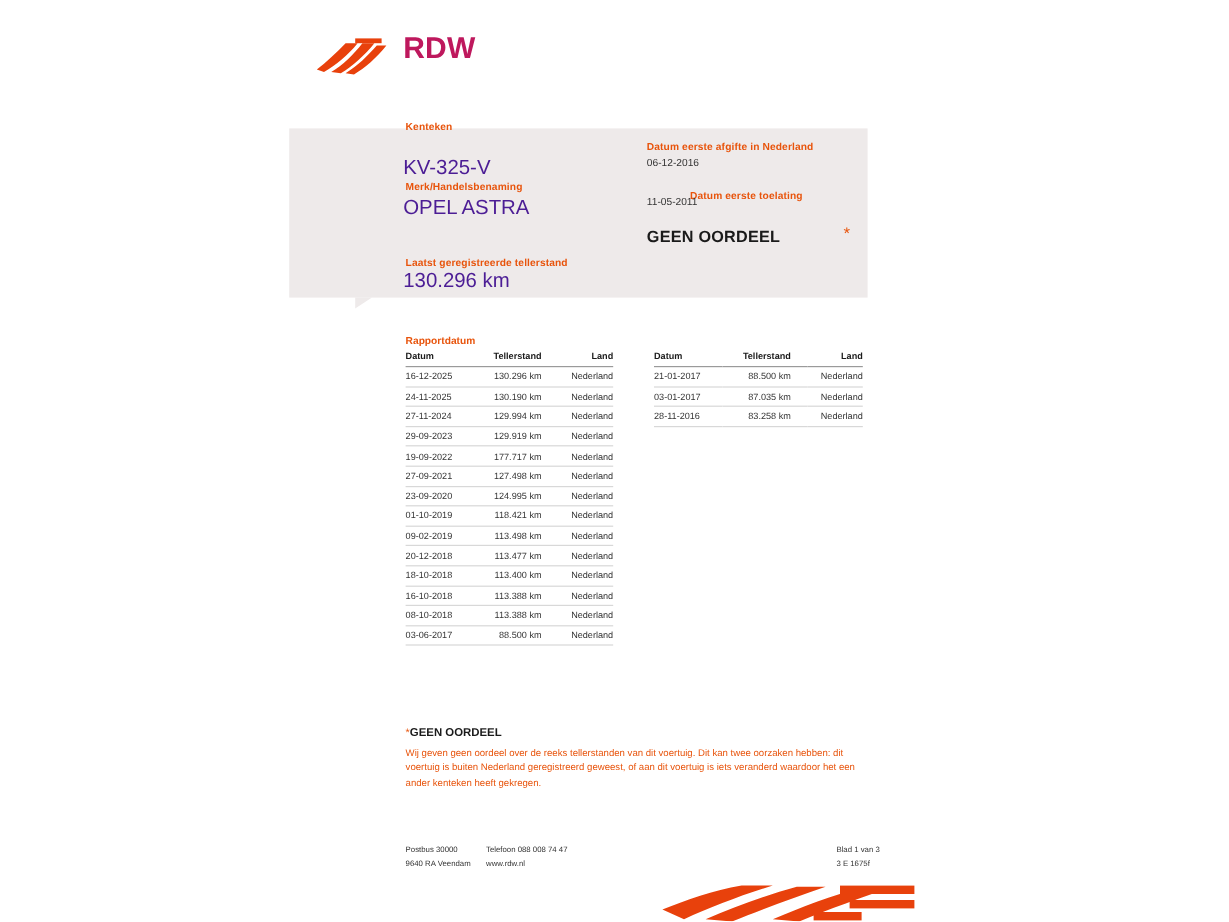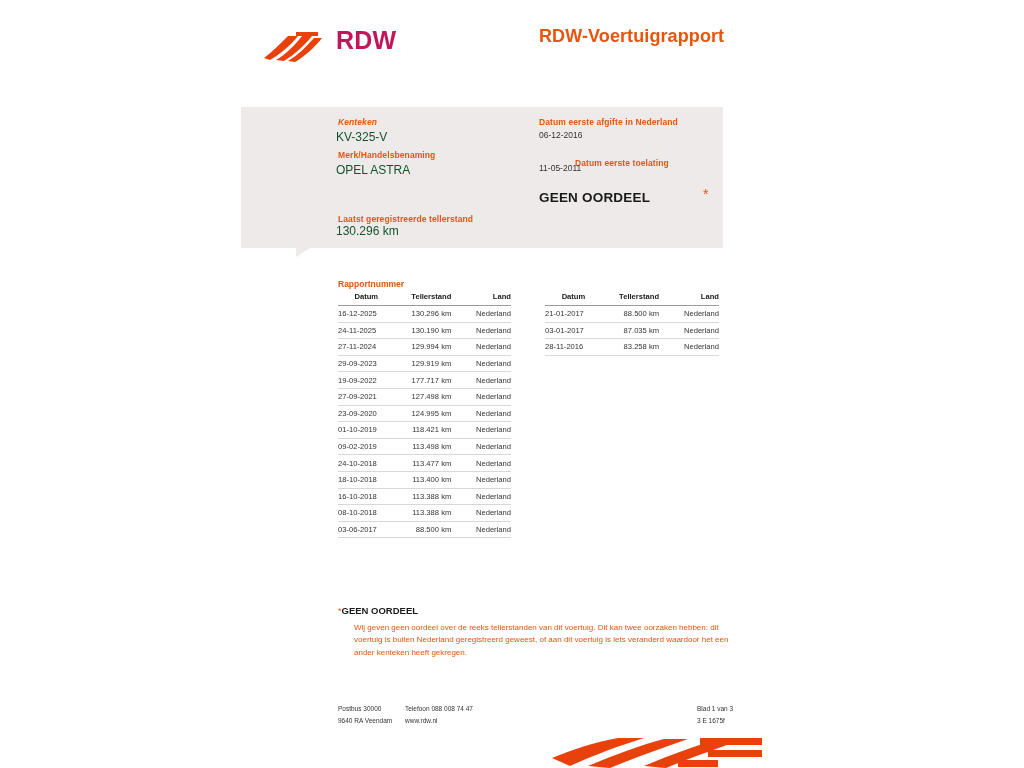--- a/index.html
+++ b/index.html
@@ -93,22 +93,22 @@
   }
   .field-label {
     position: absolute;
     font-size: 8.5px;
     font-weight: bold;
     color: #e8540c;
     letter-spacing: 0.1px;
   }
   .field-value {
     position: absolute;
-    font-size: 12px;
-    color: #14532d;
+    font-size: 17px;
+    color: #4c1d95;
   }
   .field-value.small {
     font-size: 8.5px;
     color: #333;
   }
   .verdict {
     position: absolute;
     left: 539px;
     top: 190px;
     font-size: 13.5px;
@@ -138,21 +138,21 @@
     border-collapse: collapse;
     font-size: 7.6px;
     color: #333;
   }
   .odo-table.left { left: 338px; top: 292px; width: 173px; }
   .odo-table.right { left: 545px; top: 292px; width: 174px; }
   .odo-table th {
     font-size: 7.6px;
     font-weight: bold;
     color: #1a1a1a;
-    text-align: center;
+    text-align: left;
     padding: 0 0 4px 0;
     border-bottom: 1px solid #9a9a9a;
     white-space: nowrap;
   }
   .odo-table th.c-date { width: 62px; }
   .odo-table th.c-odo  { width: 62px; text-align: right; padding-right: 14px; }
   .odo-table th.c-land { width: 49px; text-align: right; }
   .odo-table td {
     padding: 3.3px 0 3.3px 0;
     border-bottom: 1px solid #d8d8d8;
@@ -173,21 +173,20 @@
   .note-head {
     font-size: 9px;
     color: #e8540c;
   }
   .note-head b { color: #1a1a1a; font-size: 9.5px; }
   .note-body {
     margin-top: 6px;
     font-size: 8px;
     line-height: 1.55;
     color: #e8540c;
-    margin-left: 16px;
   }
 
   
   .footer {
     position: absolute;
     left: 338px;
     top: 703px;
     width: 392px;
     font-size: 6.5px;
     color: #333;
@@ -226,45 +225,44 @@
       <svg width="68" height="34" viewBox="0 0 68 34" xmlns="http://www.w3.org/2000/svg">
         <path d="M2 28 C 10 22, 18 14, 26 6 L 36 6 C 28 16, 18 24, 8 30 Z" fill="#e8410c"></path>
         <path d="M14 30 C 24 24, 32 16, 40 6 L 50 6 C 42 16, 32 25, 22 31 Z" fill="#e8410c"></path>
         <path d="M26 31 C 36 25, 44 17, 52 8 L 60 8 C 52 18, 42 27, 33 32 Z" fill="#e8410c"></path>
         <rect x="34" y="2" width="22" height="4" fill="#e8410c"></rect>
       </svg>
     </div>
     <div class="logo-text">RDW</div>
   </div>
 
-  <div class="report-title">RDW-Voertuigrapport</div>
 
 
   <div class="panel"></div>
   <div class="panel-notch"></div>
 
-  <div class="field-label" style="left:338px; top:117px;font-style:italic;">Kenteken</div>
+  <div class="field-label" style="left:338px; top:100px;">Kenteken</div>
   <div class="field-value" style="left:336px; top:130px;">KV-325-V</div>
 
   <div class="field-label" style="left:338px; top:150px;">Merk/Handelsbenaming</div>
   <div class="field-value" style="left:336px; top:163px;">OPEL ASTRA</div>
 
   <div class="field-label" style="left:338px; top:214px;">Laatst geregistreerde tellerstand</div>
   <div class="field-value" style="left:336px; top:224px;">130.296 km</div>
 
   <div class="field-label" style="left:539px; top:117px;">Datum eerste afgifte in Nederland</div>
   <div class="field-value small" style="left:539px; top:130px;">06-12-2016</div>
 
   <div class="field-label" style="left:539px; top:158px;padding-left:36px;">Datum eerste toelating</div>
   <div class="field-value small" style="left:539px; top:163px;">11-05-2011</div>
 
   <div class="verdict">GEEN OORDEEL</div>
   <div class="verdict-star">*</div>
 
-  <div class="table-title">Rapportnummer</div>
+  <div class="table-title">Rapportdatum</div>
 
   <table class="odo-table left">
     <thead>
       <tr>
         <th class="c-date">Datum</th>
         <th class="c-odo">Tellerstand</th>
         <th class="c-land">Land</th>
       </tr>
     </thead>
     <tbody id="left-body">
@@ -307,21 +305,21 @@
           <td class="c-date">01-10-2019</td>
           <td class="c-odo">118.421 km</td>
           <td class="c-land">Nederland</td>
         </tr>
         <tr>
           <td class="c-date">09-02-2019</td>
           <td class="c-odo">113.498 km</td>
           <td class="c-land">Nederland</td>
         </tr>
         <tr>
-          <td class="c-date">24-10-2018</td>
+          <td class="c-date">20-12-2018</td>
           <td class="c-odo">113.477 km</td>
           <td class="c-land">Nederland</td>
         </tr>
         <tr>
           <td class="c-date">18-10-2018</td>
           <td class="c-odo">113.400 km</td>
           <td class="c-land">Nederland</td>
         </tr>
         <tr>
           <td class="c-date">16-10-2018</td>

